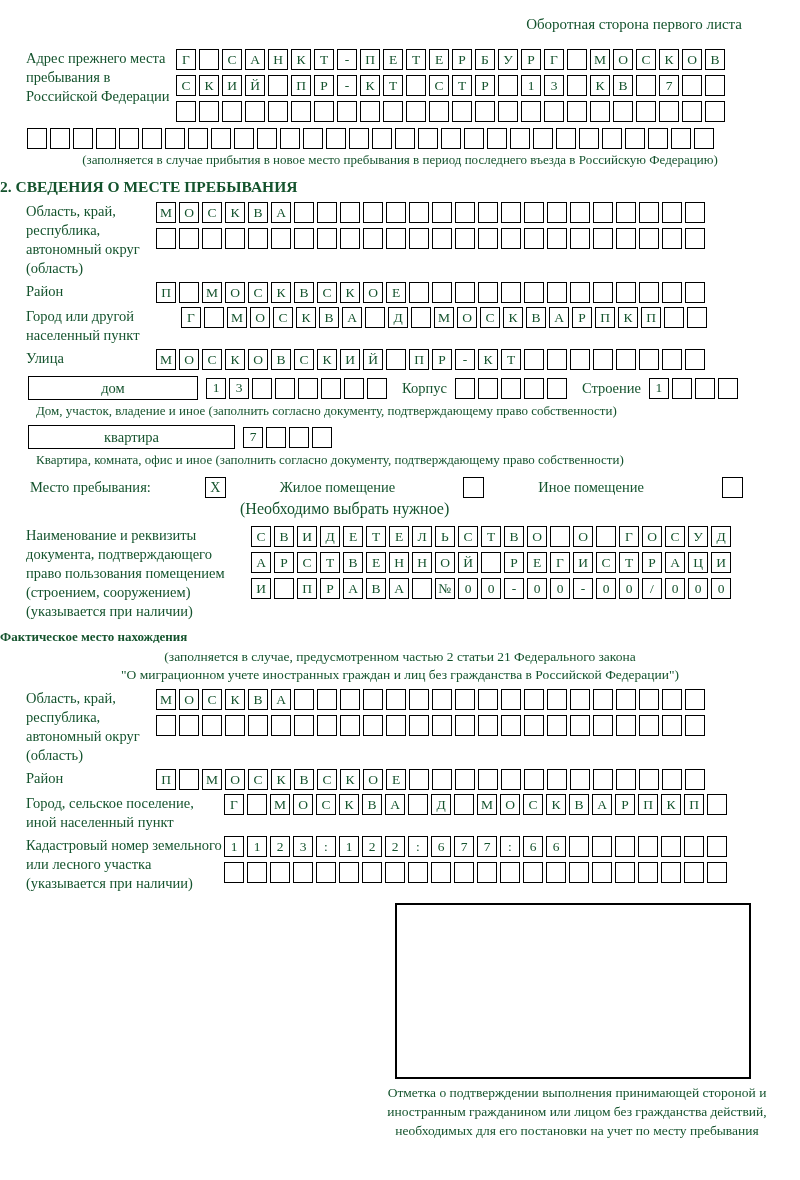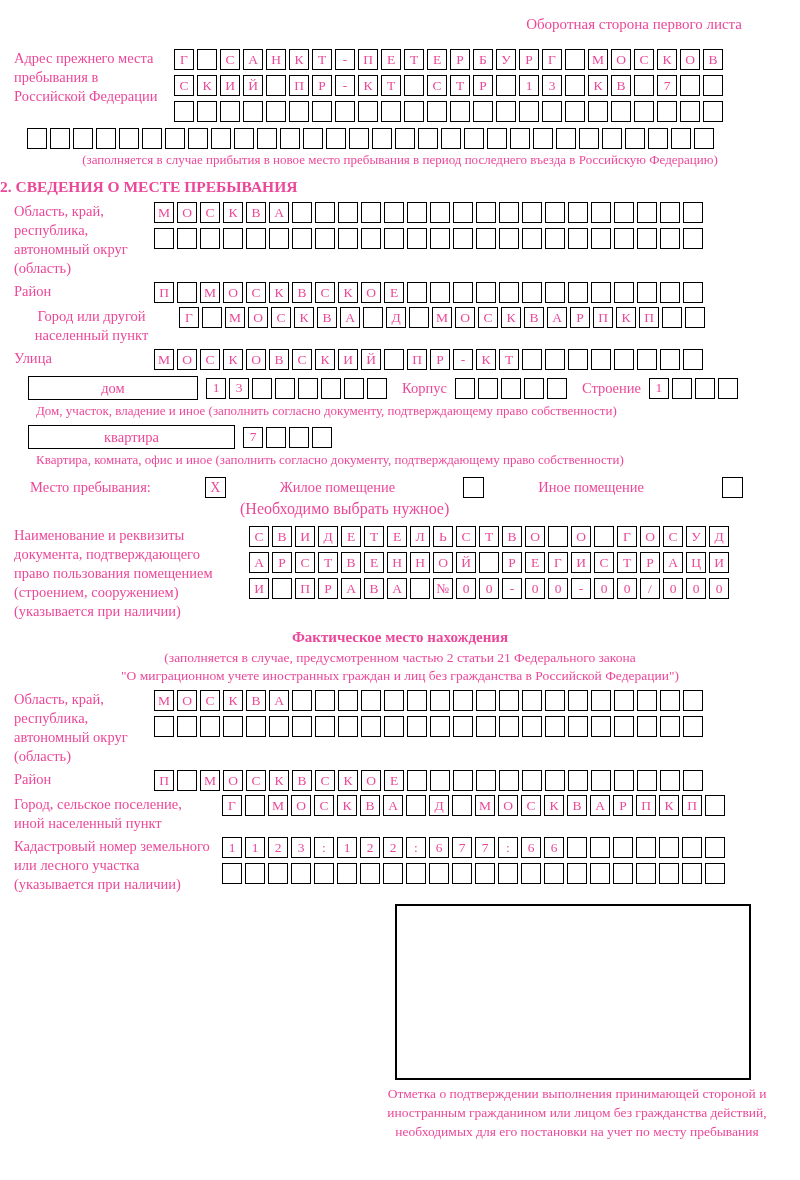--- a/index.html
+++ b/index.html
@@ -1,22 +1,22 @@
 <!DOCTYPE html>
 <html><head>
 <meta charset="utf-8">
 <style>
   html,body{margin:0;padding:0;background:#fff;}
-  .page{width:800px;height:1180px;background:#ffffff;color:#ec4899;
+  .page{width:800px;height:1180px;background:#ffffff;color:#14532d;
         font-family:"Liberation Serif","DejaVu Serif",serif;font-size:14.5px;
         overflow:hidden;position:relative;}
   .header-note{padding:16px 58px 0 0;text-align:right;font-size:15px;}
-  .row{display:flex;align-items:flex-start;padding-left:14px;margin-top:4px;gap:10px;}
+  .row{display:flex;align-items:flex-start;padding-left:26px;margin-top:4px;}
   .label{flex:none;line-height:19px;font-size:14.5px;}
-  .w150{width:150px;} .w130{width:130px;} .w155{width:155px;text-align:center;} .w225{width:225px;} .w198{width:198px;}
+  .w150{width:150px;} .w130{width:130px;} .w155{width:155px;} .w225{width:225px;} .w198{width:198px;}
   .cellcol{display:flex;flex-direction:column;}
   .cellcol .cells{margin-bottom:5px;}
   .cells{display:flex;flex:none;}
   .cell{width:18px;height:19px;border:1.7px solid #000;margin-right:3px;flex:none;
         display:flex;align-items:center;justify-content:center;
         font-size:13.5px;line-height:1;background:#fff;}
   .fullrow{padding-left:27px;margin-top:1px;}
   .caption{font-size:13px;margin-top:3px;}
   .center{text-align:center;padding:0 26px;}
   .left{padding-left:36px;}
@@ -24,21 +24,21 @@
   .house-row,.apt-row{display:flex;align-items:center;padding-left:28px;margin-top:6px;}
   .box-field{border:1.7px solid #000;height:22px;display:flex;align-items:center;justify-content:center;
              margin-right:8px;font-size:14.5px;flex:none;}
   .bw168{width:168px;} .bw205{width:205px;}
   .inline-label{white-space:nowrap;margin:0 8px 0 12px;font-size:14.5px;}
   .stay-row{display:flex;align-items:center;padding-left:30px;margin-top:9px;gap:42px;}
   .checkbox{width:19px;height:19px;border:1.7px solid #000;display:flex;align-items:center;
             justify-content:center;font-size:14px;margin:0 12px;flex:none;}
   .opt-label{white-space:nowrap;}
   .choose-caption{font-size:16px;margin:2px 0 8px 240px;}
-  .fact-title{text-align:center;font-weight:bold;font-size:15px;margin:8px 0 4px 0;}
+  .fact-title{font-weight:bold;font-size:13px;margin:8px 0 4px 0;}
   .fact-cap{text-align:center;font-size:13.5px;margin-top:2px;}
   .mark-box{width:352px;height:172px;border:2px solid #000;margin:10px 0 0 395px;background:#fff;}
   .mark-caption{width:392px;margin:4px 0 0 381px;text-align:center;font-size:13.5px;line-height:19px;}
   .mt8{margin-top:8px;} .mt6{margin-top:6px;}
 </style>
 </head>
 <body>
 
 <div class="page">
 

